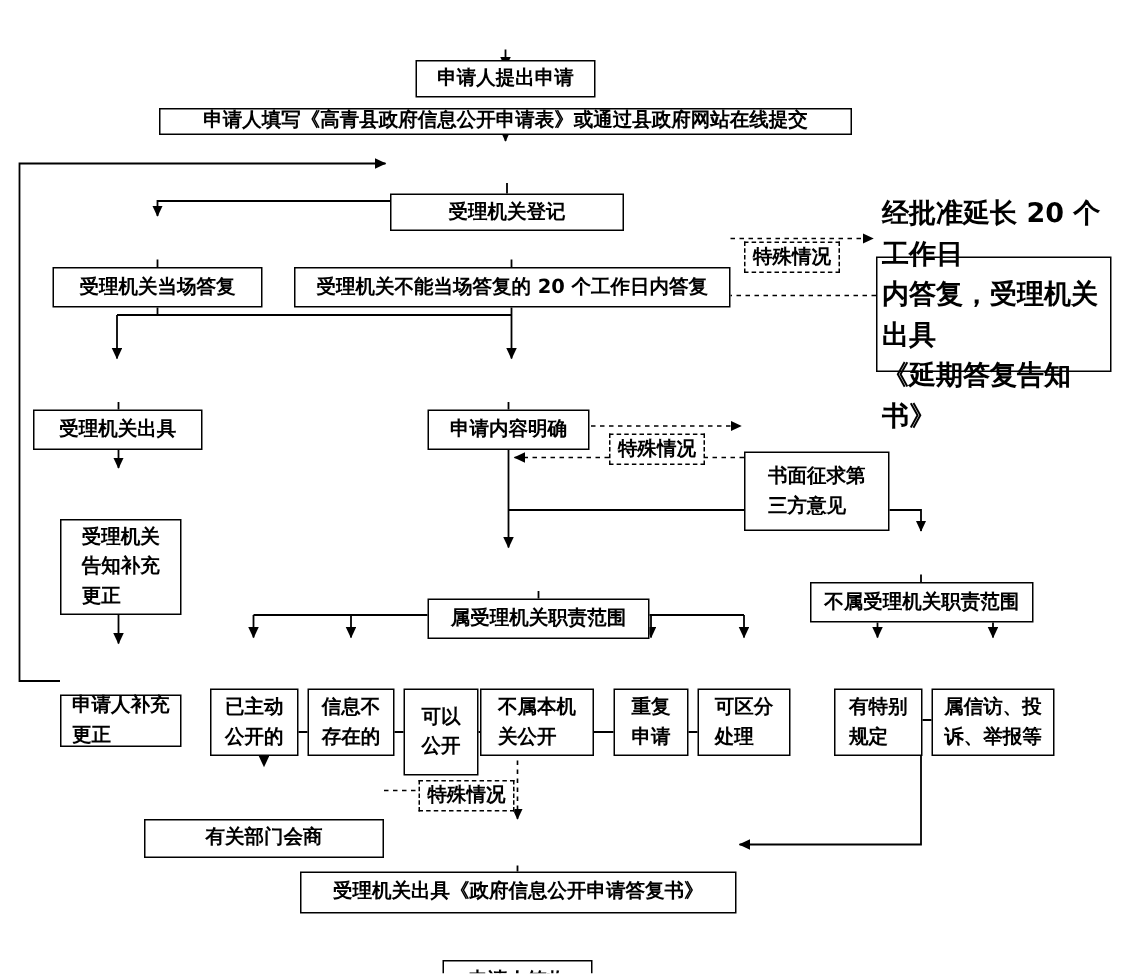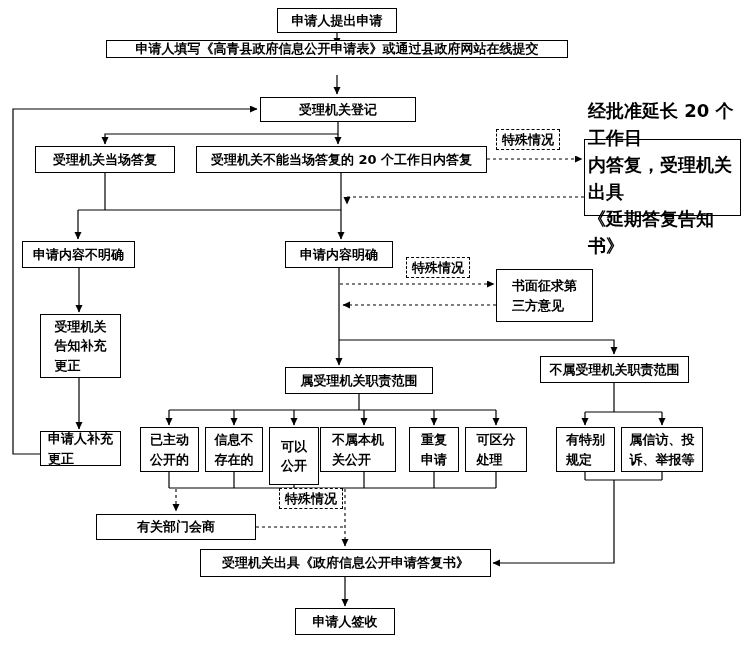--- a/index.html
+++ b/index.html
@@ -7,21 +7,21 @@
     position:relative;width:750px;height:649px;background:#ffffff;
     font-family:"DejaVu Sans","Liberation Sans",sans-serif;
     color:#000;overflow:hidden;
   }
   svg.wires{position:absolute;left:0;top:0;}
   .box{
     position:absolute;box-sizing:border-box;
     border:1px solid #000;background:#fff;
     display:flex;align-items:center;justify-content:center;
     text-align:center;font-weight:bold;font-size:13px;line-height:1.5;
-    white-space:pre-line;padding:2px 3px;z-index:2;
+    white-space:pre-line;padding:2px 3px;z-index:2;margin-top:32px;
   }
   .box.dashed{border:1px dashed #000;font-size:13px;z-index:3;}
   .box.small{font-size:18px;}
   .box.ta-l{text-align:left;}
 </style>
 </head>
 <body>
 
 <div class="stage">
 
@@ -93,21 +93,21 @@
   <div class="box" style="left:35px;top:146px;width:140px;height:27px">受理机关当场答复</div>
 
   <div class="box" style="left:196px;top:146px;width:291px;height:27px">受理机关不能当场答复的 20 个工作日内答复</div>
 
   <div class="box dashed" style="left:496px;top:129px;width:64px;height:21px">特殊情况</div>
 
   <div class="box small ta-l" style="left:584px;top:139px;width:157px;height:77px">经批准延长 20 个工作日
 内答复，受理机关出具
 《延期答复告知书》</div>
 
-  <div class="box" style="left:22px;top:241px;width:113px;height:27px">申请内容不明确</div>
+  <div class="box" style="left:22px;top:241px;width:113px;height:27px">受理机关出具</div>
 
   <div class="box" style="left:285px;top:241px;width:108px;height:27px">申请内容明确</div>
 
   <div class="box dashed" style="left:406px;top:257px;width:64px;height:21px">特殊情况</div>
 
   <div class="box ta-l" style="left:496px;top:269px;width:97px;height:53px">书面征求第
 三方意见</div>
 
   <div class="box ta-l" style="left:40px;top:314px;width:81px;height:64px">受理机关
 告知补充

